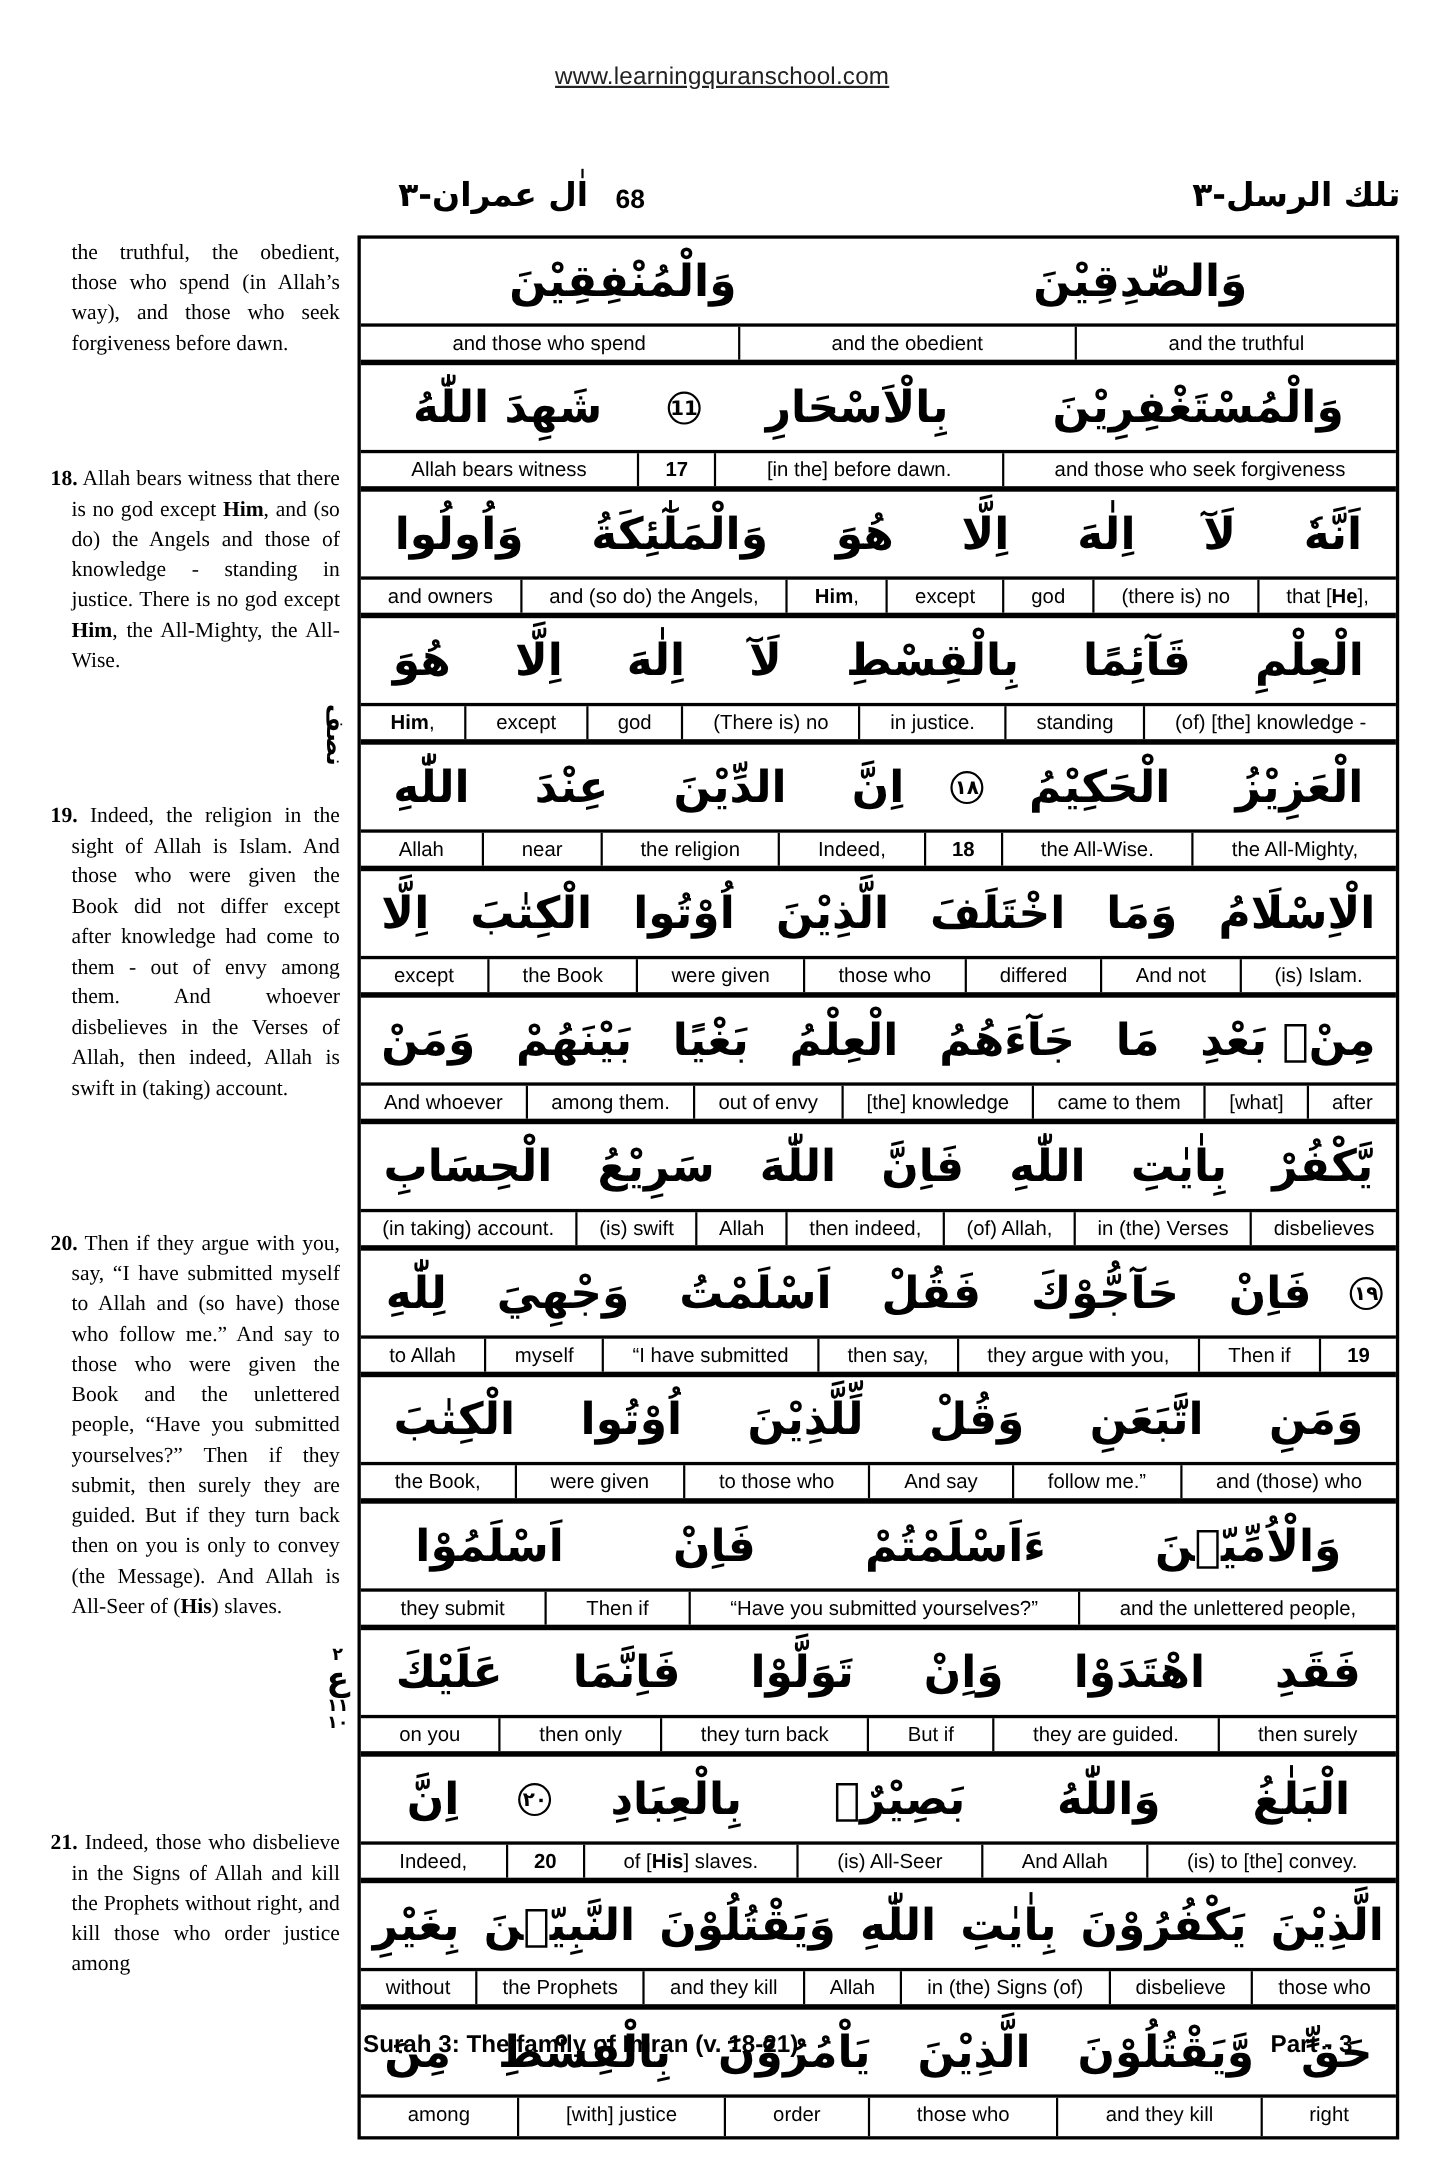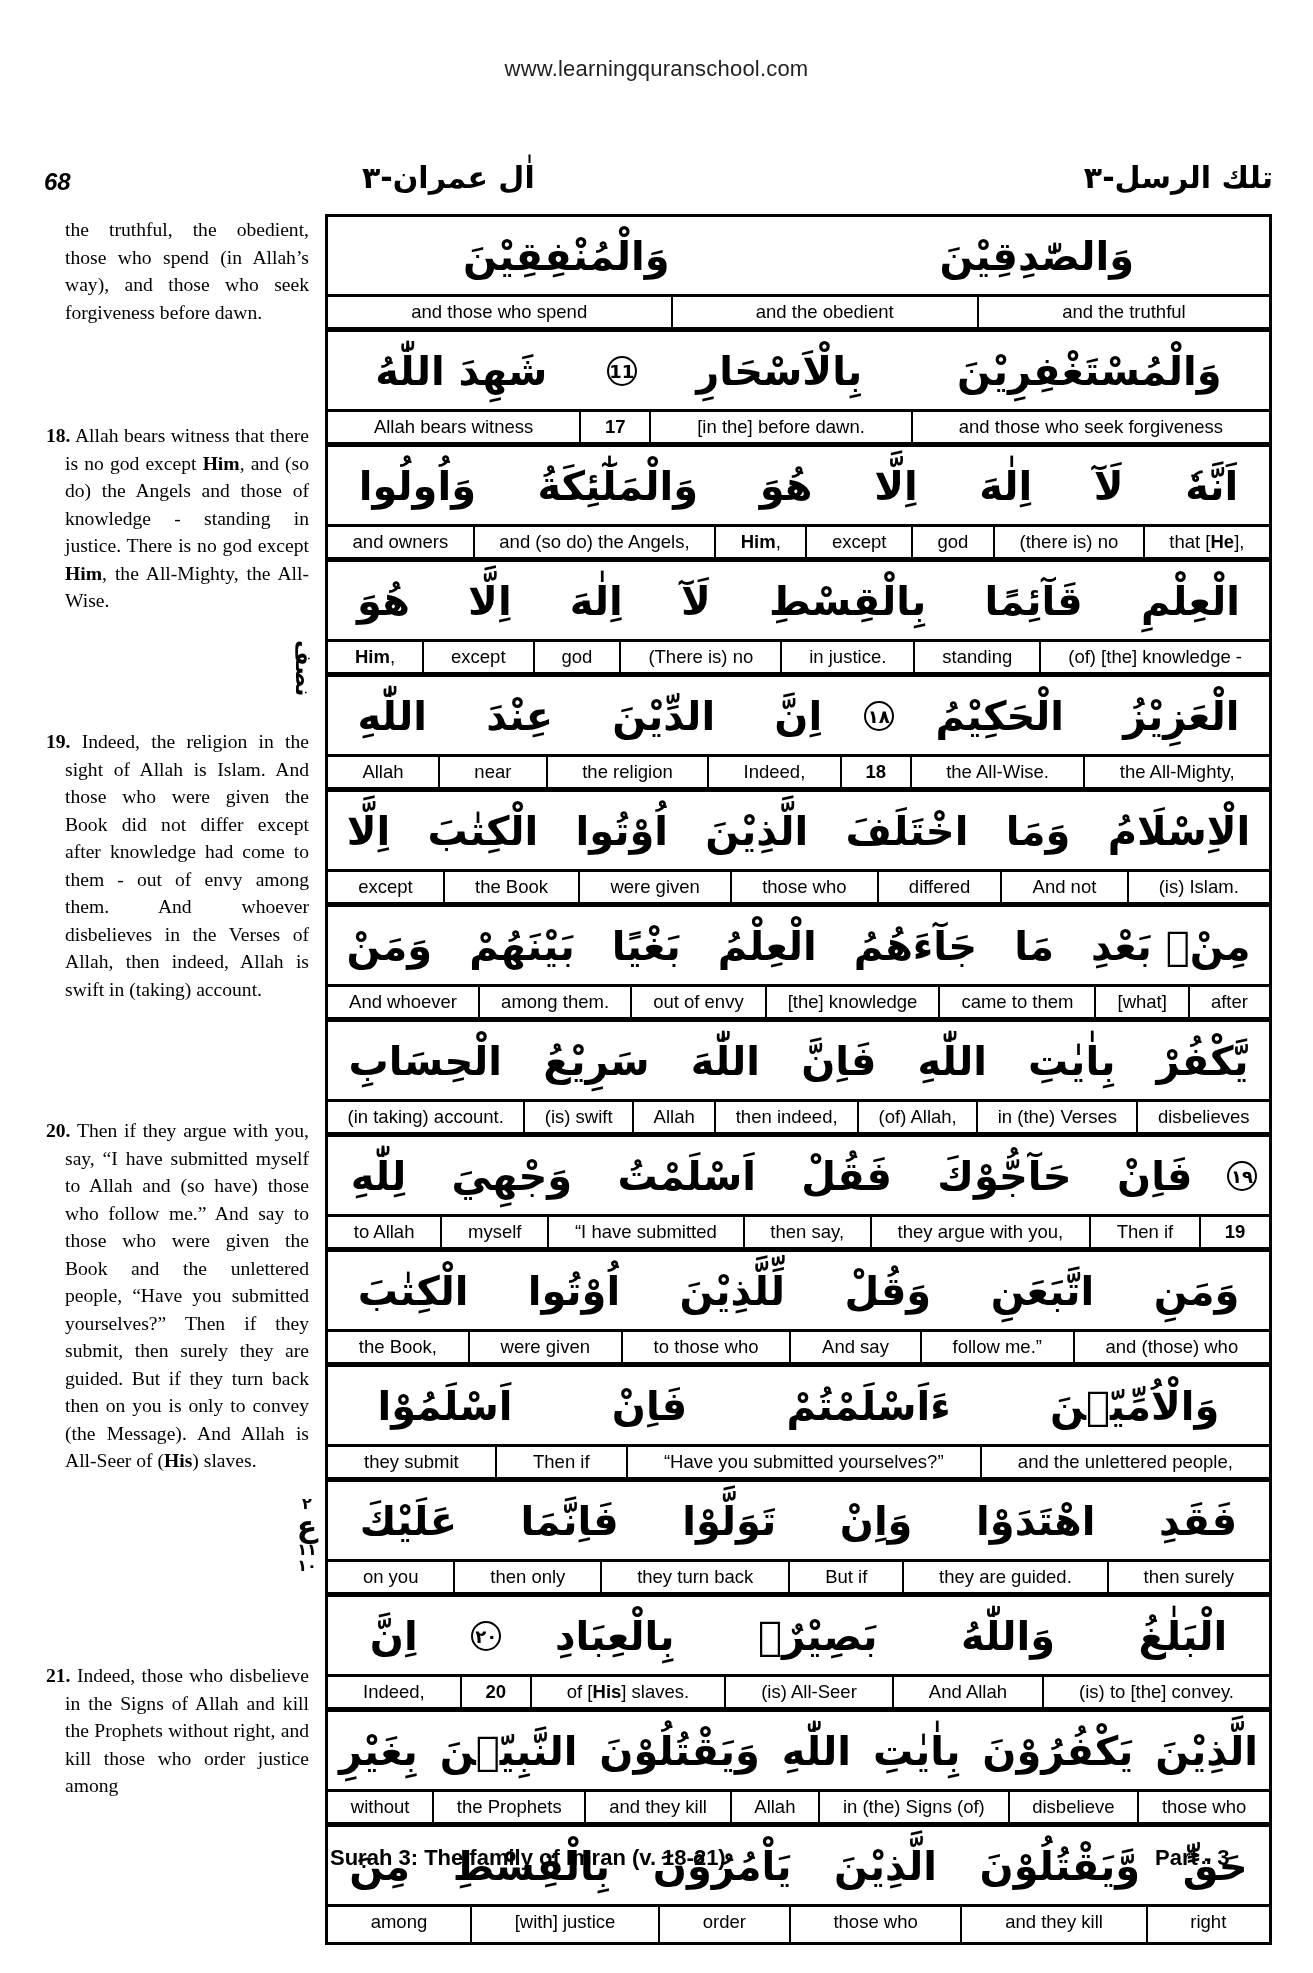--- a/index.html
+++ b/index.html
@@ -1,21 +1,21 @@
 <!DOCTYPE html>
 <html><head>
 <meta charset="utf-8">
 <style>
   html, body { margin: 0; padding: 0; background: #ffffff; }
   body { width: 1313px; height: 1973px; position: relative; overflow: hidden; color: #000; }
   .website { position: absolute; left: 0; width: 1313px; top: 56px; text-align: center;
-    font-family: "Liberation Sans", sans-serif; font-size: 22px; color: #222; letter-spacing: 0.2px; }
+    font-family: "Liberation Sans", sans-serif; font-size: 22px; color: #222; letter-spacing: 0.2px; text-decoration: underline; }
   .hdr { position: absolute; top: 160px; font-family: "DejaVu Sans", sans-serif; font-weight: bold; margin-left: 44px; }
   .hdr-left { left: 318px; font-size: 30px; direction: rtl; }
-  .hdr-center { left: 0; width: 1058px; text-align: left; top: 168px; font-family: "Liberation Sans", sans-serif; font-size: 24px; font-style: italic; }
+  .hdr-center { left: 0; width: 1058px; text-align: center; top: 168px; font-family: "Liberation Sans", sans-serif; font-size: 24px; }
   .hdr-right { right: 40px; font-size: 30px; direction: rtl; }
 
   .left-col { position: absolute; left: 30px; width: 263px; font-family: "Liberation Serif", serif; font-size: 19.6px; line-height: 27.5px; }
   .para { position: absolute; left: 16px; width: 263px; text-align: justify; }
   .para .num { font-weight: bold; margin-top: 24px; }
   .para .first { text-indent: -19px; display: block; padding-left: 19px; text-align: justify; }
 
   .margin-mark { position: absolute; font-family: "DejaVu Sans", sans-serif; font-weight: bold; font-size: 20px; line-height: 1; color: #000; }
   .mark-nisf { left: 292px; top: 640px; writing-mode: vertical-rl; font-size: 22px; }
   .mark-ruku { left: 290px; top: 1496px; width: 34px; text-align: center; font-size: 16px; }

